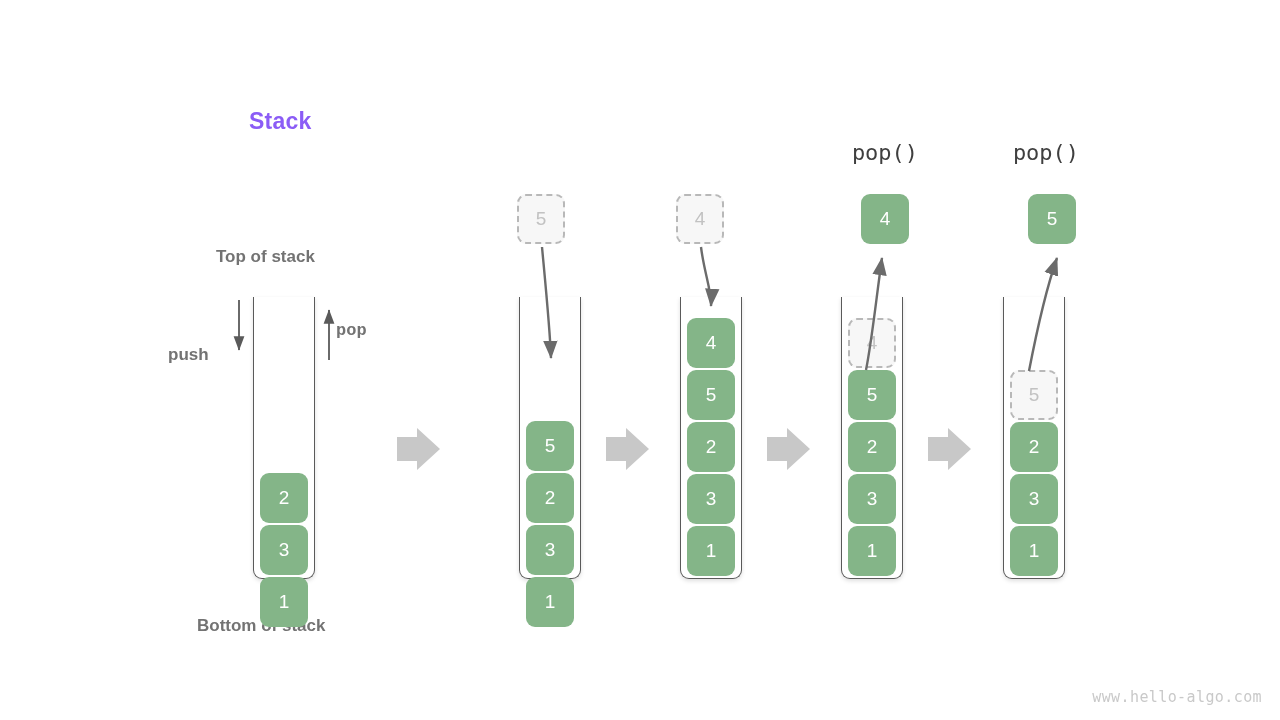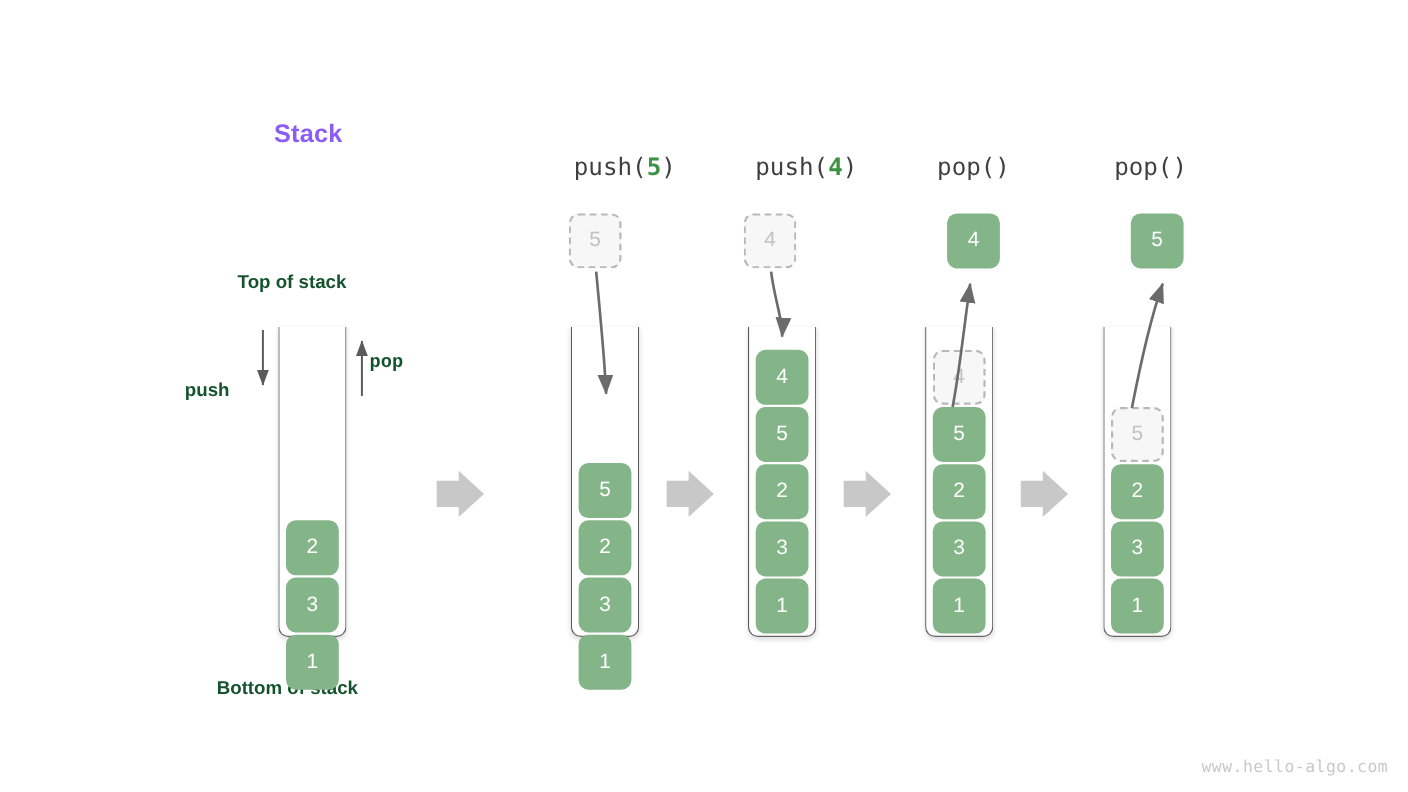--- a/index.html
+++ b/index.html
@@ -34,21 +34,21 @@
     color: #8b5cf6;
     letter-spacing: 0.2px;
     white-space: nowrap;
   }
 
   
   .label-bold {
     position: absolute;
     font-size: 17px;
     font-weight: bold;
-    color: #14532d;
+    color: #737373;
     white-space: nowrap;
   }
   .label-top    { left: 216px; top: 247px; }
   .label-bottom { left: 197px; top: 616px; }
   .label-push   { left: 168px; top: 321px; margin-top: 24px; }
   .label-pop    { left: 336px; top: 321px; font-family: Liberation Mono, monospace; }
 
   
   .op-caption {
     position: absolute;
@@ -148,26 +148,20 @@
 
 <div class="canvas">
 
   <div class="title">Stack</div>
 
   <div class="label-bold label-top">Top of stack</div>
   <div class="label-bold label-bottom">Bottom of stack</div>
   <div class="label-bold label-push">push</div>
   <div class="label-bold label-pop">pop</div>
 
-  <div class="op-caption" style="left:468px;">
-    <span>push(</span><span class="val">5</span><span>)</span>
-  </div>
-  <div class="op-caption" style="left:633px;">
-    <span>push(</span><span class="val">4</span><span>)</span>
-  </div>
   <div class="op-caption" style="left:785px;">pop()</div>
   <div class="op-caption" style="left:946px;">pop()</div>
 
   <div class="stack" style="left:253px; top:297px;">
     <div class="cell" style="top:176px;">2</div>
     <div class="cell" style="top:228px;">3</div>
     <div class="cell" style="top:280px;">1</div>
   </div>
 
   <div class="stack" style="left:519px; top:297px;">

